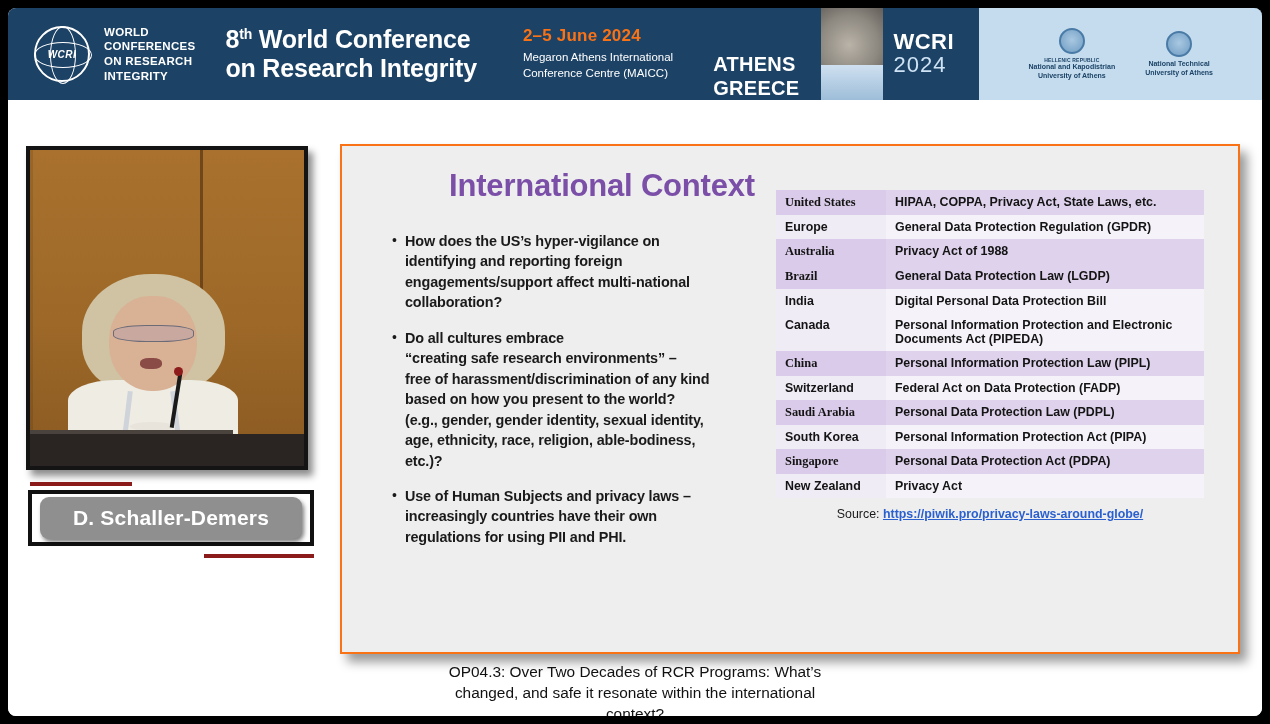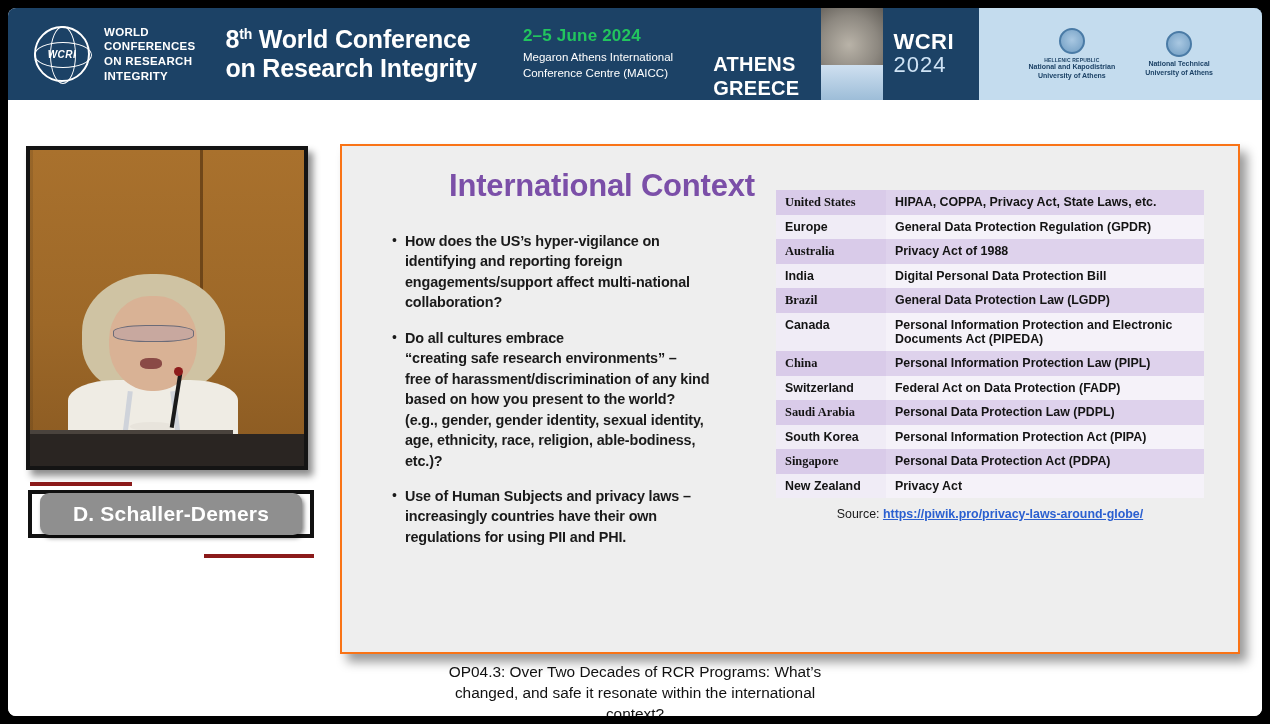--- a/index.html
+++ b/index.html
@@ -66,21 +66,21 @@
     font-size:25px; font-weight:bold;
     line-height:1.18;
     margin-left:30px;
     align-self:center;
     letter-spacing:-.2px;
   }
   .conf-title sup { font-size:14px; vertical-align:super; }
   .date-block {
     align-self:center; margin-left:46px; color:#ffffff;
   }
-  .date-main { font-size:17px; font-weight:bold; color:#22c55e; letter-spacing:.2px;}
+  .date-main { font-size:17px; font-weight:bold; color:#f97316; letter-spacing:.2px;}
   .date-sub  { font-size:11.5px; line-height:1.38; margin-top:4px; }
   .city-block {
     align-self:center; margin-left:40px;
     color:#ffffff; font-size:20px; font-weight:bold;
     line-height:1.22; letter-spacing:.3px;
   }
   .banner-photo {
     width:62px; align-self:stretch;
     background:
       radial-gradient(circle at 45% 40%, #b9b3a8 0%, #8d8880 45%, #5e5a54 80%);
@@ -169,21 +169,21 @@
   .mic-stem { position:absolute; left:62%; bottom:14%; width:4px; height:30%; background:#1a1a1a; transform:rotate(9deg); }
   .mic-head { position:absolute; left:62%; bottom:42%; width:9px; height:9px; border-radius:50%; background:#8d1b1b; }
   .podium { position:absolute; left:0; bottom:0; width:100%; height:10%; background:#2a2522; }
   .podium-top { position:absolute; left:0; bottom:9%; width:74%; height:2.5%; background:#4a433d; }
 
   
   .rule-red-1 { position:absolute; left:22px; top:382px; width:102px; height:4px; background:#8b1a1a; }
   .rule-red-2 { position:absolute; left:196px; top:454px; width:110px; height:4px; background:#8b1a1a; }
   .name-box {
     position:absolute; left:20px; top:390px;
-    width:286px; height:48px;
+    width:286px; height:56px;
     border:4px solid #111111;
     background:#ffffff;
     display:flex; align-items:center; justify-content:center;
   }
   .name-pill {
     width:262px; height:42px;
     background:#8f8f8f;
     border-radius:9px;
     box-shadow:2px 3px 4px rgba(0,0,0,.5);
     display:flex; align-items:center; justify-content:center;
@@ -374,27 +374,27 @@
                 <div class="c2">HIPAA, COPPA, Privacy Act, State Laws, etc.</div>
               </div>
               <div class="pii-row even">
                 <div class="c1">Europe</div>
                 <div class="c2">General Data Protection Regulation (GPDR)</div>
               </div>
               <div class="pii-row odd">
                 <div class="c1">Australia</div>
                 <div class="c2">Privacy Act of 1988</div>
               </div>
+              <div class="pii-row odd">
+                <div class="c1">Brazil</div>
+                <div class="c2">General Data Protection Law (LGDP)</div>
+              </div>
               <div class="pii-row even">
                 <div class="c1">India</div>
                 <div class="c2">Digital Personal Data Protection Bill</div>
-              </div>
-              <div class="pii-row odd">
-                <div class="c1">Brazil</div>
-                <div class="c2">General Data Protection Law (LGDP)</div>
               </div>
               <div class="pii-row even">
                 <div class="c1">Canada</div>
                 <div class="c2">Personal Information Protection and Electronic Documents Act (PIPEDA)</div>
               </div>
               <div class="pii-row odd">
                 <div class="c1">China</div>
                 <div class="c2">Personal Information Protection Law (PIPL)</div>
               </div>
               <div class="pii-row even">

